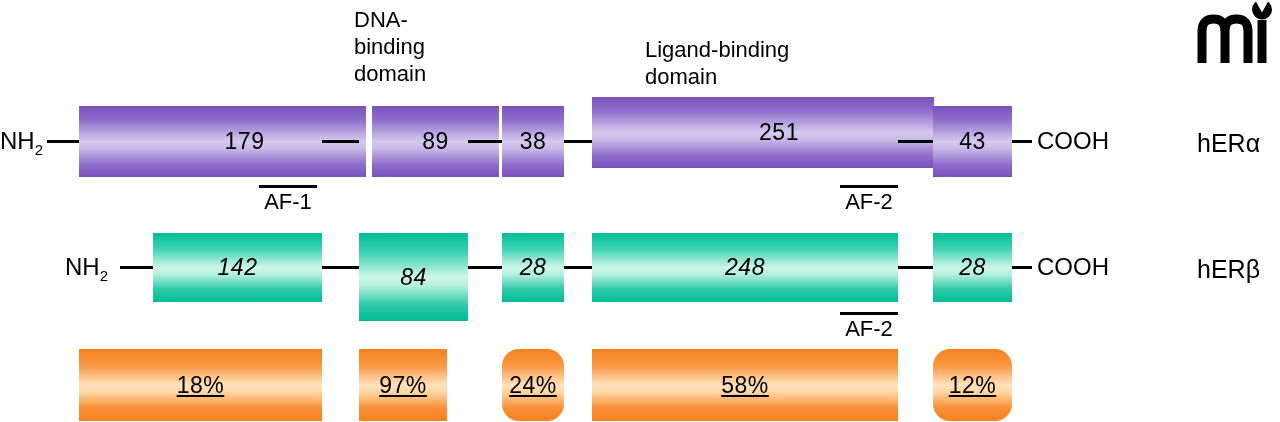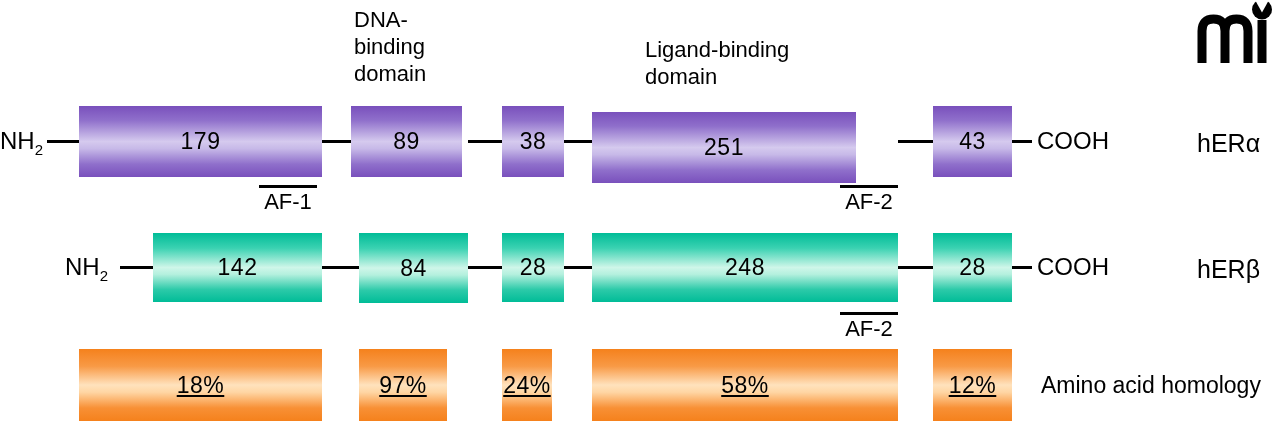--- a/index.html
+++ b/index.html
@@ -5,21 +5,21 @@
   html,body{margin:0;padding:0;background:#fff;}
   #figure{
     position:relative;width:1280px;height:422px;background:#ffffff;overflow:hidden;
     font-family:"Liberation Sans","DejaVu Sans",sans-serif;color:#000;
   }
   .box{
     position:absolute;height:71px;display:flex;align-items:center;justify-content:center;
     font-size:23px;letter-spacing:0.5px;
   }
   .purple{background:linear-gradient(180deg,#7950bc 0%,#8f6fcb 20%,#d5caee 50%,#c7b9e8 60%,#8f6fcb 82%,#7950bc 100%);}
-  .teal{background:linear-gradient(180deg,#00bc97 0%,#3bd2b2 22%,#cff6e9 50%,#b4f0de 60%,#2ccaa9 82%,#00bc97 100%);}
+  .teal{background:linear-gradient(180deg,#00bc97 0%,#3bd2b2 22%,#cff6e9 50%,#b4f0de 60%,#2ccaa9 82%,#00bc97 100%);font-style:italic;}
   .orange{background:linear-gradient(180deg,#f5811c 0%,#f89a46 24%,#ffe2bd 50%,#ffd6a4 60%,#f89035 82%,#f5811c 100%);text-decoration:underline;}
   .conn{position:absolute;height:3px;background:#000;}
   .term{position:absolute;font-size:24px;white-space:nowrap;}
   .term sub{font-size:15px;}
   .rowname{position:absolute;font-size:25px;white-space:nowrap;}
   .af{position:absolute;border-top:3px solid #000;text-align:center;font-size:22px;padding-top:1px;}
   .toplabel{position:absolute;text-align:center;font-size:22px;line-height:27px;white-space:nowrap;}
   .toplabel div{text-align:left;}
   .homology-label{position:absolute;font-size:23px;white-space:nowrap;}
   #logo{position:absolute;left:1194px;top:0px;}
@@ -43,54 +43,54 @@
     <path d="M8 63 V31 Q8 19 19.5 19 Q31 19 31 31 V63 M31 31 Q31 19 42.5 19 Q54 19 54 31 V63" fill="none" stroke="#000" stroke-width="9"></path>
     <line x1="68" y1="20" x2="68" y2="63" stroke="#000" stroke-width="9"></line>
     <circle cx="68" cy="9.5" r="10" fill="#000"></circle>
     <path d="M60.5 -1 L68 12.5 L75.5 -1 Z" fill="#fff"></path>
   </svg>
 
   <div class="term" style="left:0px;top:127px;">
     <span>NH</span><sub>2</sub>
   </div>
   <div class="conn" style="left:47px;top:140px;width:32px;"></div>
-  <div class="box purple" style="left:79px;top:106px;width:243px;">
+  <div class="box purple" style="left:79px;top:106px;width:243px;padding-left:44px;">
     <span>179</span>
   </div>
   <div class="conn" style="left:322px;top:140px;width:37px;"></div>
-  <div class="box purple" style="left:351px;top:106px;width:111px;">
+  <div class="box purple" style="left:372px;top:106px;width:127px;">
     <span>89</span>
   </div>
   <div class="conn" style="left:468px;top:140px;width:34px;"></div>
   <div class="box purple" style="left:502px;top:106px;width:62px;">
     <span>38</span>
   </div>
   <div class="conn" style="left:564px;top:140px;width:28px;"></div>
-  <div class="box purple" style="left:592px;top:112px;width:264px;">
+  <div class="box purple" style="left:592px;top:97px;width:310px;padding-left:32px;">
     <span>251</span>
   </div>
   <div class="conn" style="left:898px;top:140px;width:35px;"></div>
   <div class="box purple" style="left:933px;top:106px;width:79px;">
     <span>43</span>
   </div>
   <div class="conn" style="left:1012px;top:140px;width:20px;"></div>
   <div class="term" style="left:1037px;top:127px;">COOH</div>
   <div class="rowname" style="left:1197px;top:129px;">hERα</div>
   <div class="af" style="left:259px;top:185px;width:58px;">AF-1</div>
   <div class="af" style="left:840px;top:185px;width:58px;">AF-2</div>
 
   <div class="term" style="left:65px;top:253px;">
     <span>NH</span><sub>2</sub>
   </div>
   <div class="conn" style="left:120px;top:266px;width:33px;"></div>
   <div class="box teal" style="left:153px;top:233px;width:169px;height:69px;">
     <span>142</span>
   </div>
   <div class="conn" style="left:322px;top:266px;width:37px;"></div>
-  <div class="box teal" style="left:359px;top:233px;width:109px;height:70px;">
+  <div class="box teal" style="left:359px;top:233px;width:109px;height:88px;">
     <span>84</span>
   </div>
   <div class="conn" style="left:468px;top:266px;width:34px;"></div>
   <div class="box teal" style="left:502px;top:233px;width:62px;height:69px;">
     <span>28</span>
   </div>
   <div class="conn" style="left:564px;top:266px;width:28px;"></div>
   <div class="box teal" style="left:592px;top:233px;width:306px;height:69px;align-items:center;">
     <span>248</span>
   </div>
@@ -102,24 +102,23 @@
   <div class="term" style="left:1037px;top:253px;">COOH</div>
   <div class="rowname" style="left:1197px;top:255px;">hERβ</div>
   <div class="af" style="left:840px;top:312px;width:58px;">AF-2</div>
 
   <div class="box orange" style="left:79px;top:349px;width:243px;height:72px;">
     <span>18%</span>
   </div>
   <div class="box orange" style="left:359px;top:349px;width:88px;height:72px;">
     <span>97%</span>
   </div>
-  <div class="box orange" style="left:502px;top:349px;width:50px;height:72px;">
+  <div class="box orange" style="left:502px;top:349px;width:62px;height:72px;border-radius:17px;">
     <span>24%</span>
   </div>
   <div class="box orange" style="left:592px;top:349px;width:306px;height:72px;">
     <span>58%</span>
   </div>
-  <div class="box orange" style="left:933px;top:349px;width:79px;height:72px;">
+  <div class="box orange" style="left:933px;top:349px;width:79px;height:72px;border-radius:17px;">
     <span>12%</span>
   </div>
-  <div class="homology-label" style="left:1041px;top:372px;">Amino acid homology</div>
 
 </div>
 
 </body></html>

